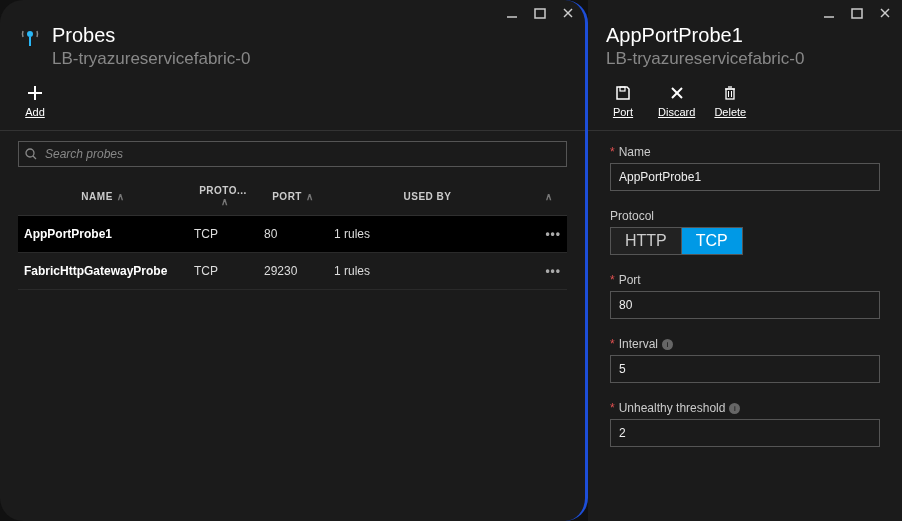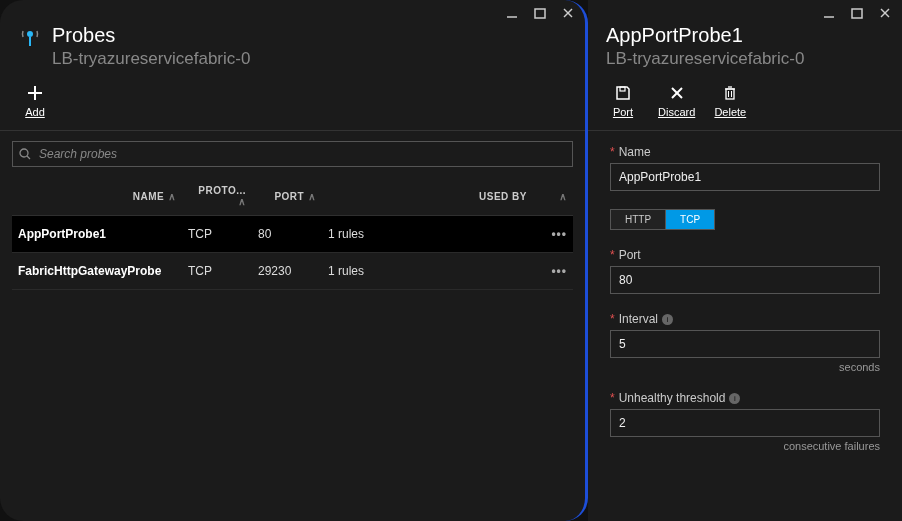--- a/index.html
+++ b/index.html
@@ -62,21 +62,21 @@
     font-size: 18px;
     height: 20px;
     display: flex;
     align-items: center;
   }
   .divider {
     height: 1px;
     background: #333;
     margin: 0 0 10px 0;
   }
-  .content { padding: 0 12px; }
+  .content { padding: 0 18px; }
   .search-box {
     position: relative;
     margin-bottom: 10px;
   }
   .search-box input {
     width: 100%;
     background: transparent;
     border: 1px solid #555;
     color: #ccc;
     font-size: 12px;
@@ -88,21 +88,21 @@
   .search-box .search-glyph {
     position: absolute; left: 7px; top: 50%; transform: translateY(-50%);
     color: #888;
   }
   table.probes {
     width: 100%;
     border-collapse: collapse;
     font-size: 12px;
   }
   table.probes th {
-    text-align: right;
+    text-align: center;
     font-weight: 600;
     font-size: 10px;
     letter-spacing: 0.5px;
     color: #ccc;
     padding: 8px 6px;
     border-bottom: 1px solid #2f2f2f;
   }
   table.probes th .sort {
     color: #777;
     display: inline-block;
@@ -160,21 +160,21 @@
     text-align: right;
     margin-top: 3px;
   }
   .segmented {
     display: inline-flex;
     border: 1px solid #555;
     overflow: hidden;
   }
   .segmented .seg {
     padding: 4px 14px;
-    font-size: 10px;
+    font-size: 16px;
     background: #222;
     color: #ccc;
     cursor: pointer;
     border-right: 1px solid #555;
   }
   .segmented .seg:last-child { border-right: none; }
   .segmented .seg.active {
     background: #0099e6;
     color: #fff;
   }
@@ -334,20 +334,23 @@
   <div class="form-area">
     <div class="field">
       <div class="field-label">
           <span class="req">*</span>
           <span>Name</span>
         </div>
       <input class="text-input" type="text" value="AppPortProbe1" style="">
     </div>
 
     <div class="field">
+      <div class="field-label">
+          <span>Protocol</span>
+        </div>
       <div class="segmented">
         <div class="seg">HTTP</div>
         <div class="seg active">TCP</div>
       </div>
     </div>
 
     <div class="field">
       <div class="field-label">
           <span class="req">*</span>
           <span>Port</span>
@@ -355,26 +358,24 @@
       <input class="text-input" type="text" value="80" style="">
     </div>
 
     <div class="field">
       <div class="field-label">
           <span class="req">*</span>
           <span>Interval</span>
           <span class="info">i</span>
         </div>
       <input class="text-input" type="text" value="5" style="">
-      <span class="help-text">seconds</span>
     </div>
 
     <div class="field">
       <div class="field-label">
           <span class="req">*</span>
           <span>Unhealthy threshold</span>
           <span class="info">i</span>
         </div>
       <input class="text-input" type="text" value="2" style="">
-      <span class="help-text">consecutive failures</span>
     </div>
   </div>
 </div>
 
 </body></html>

